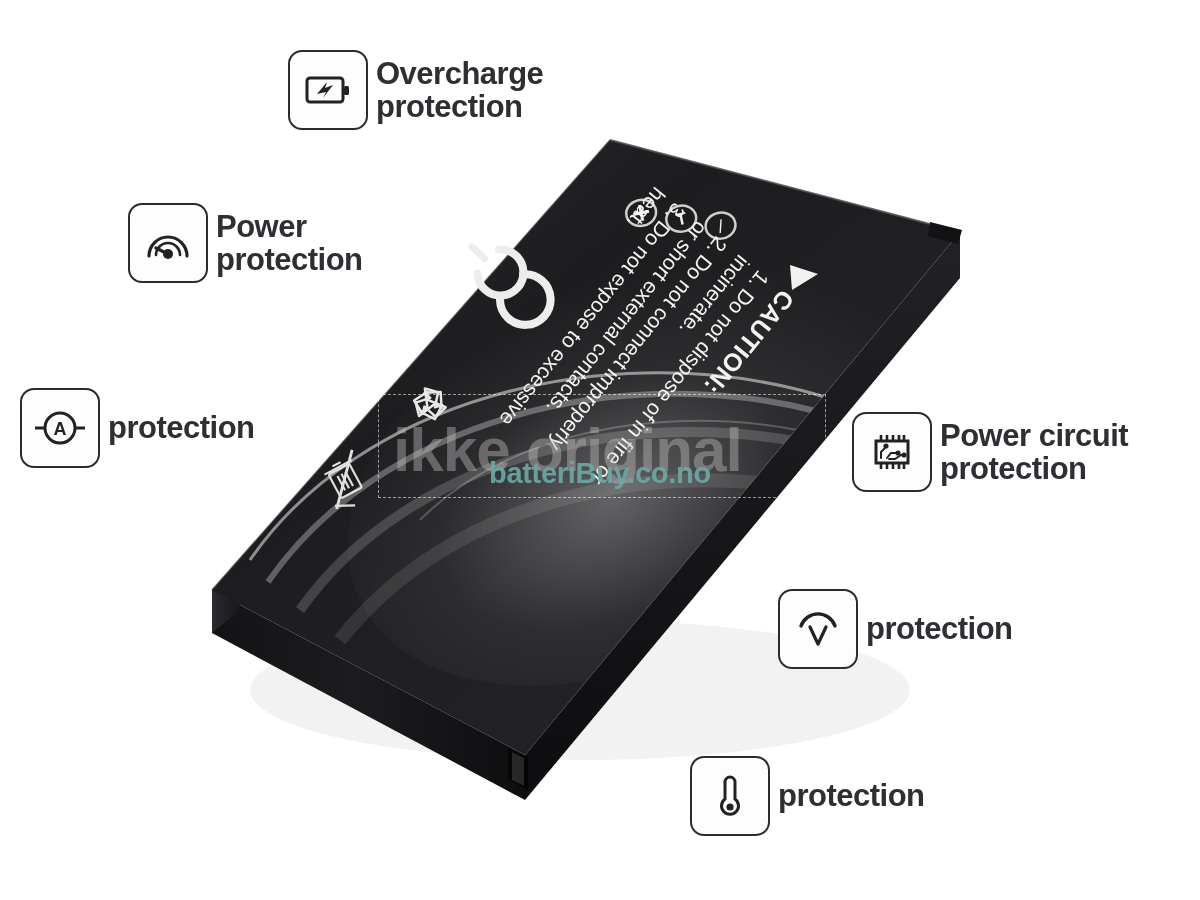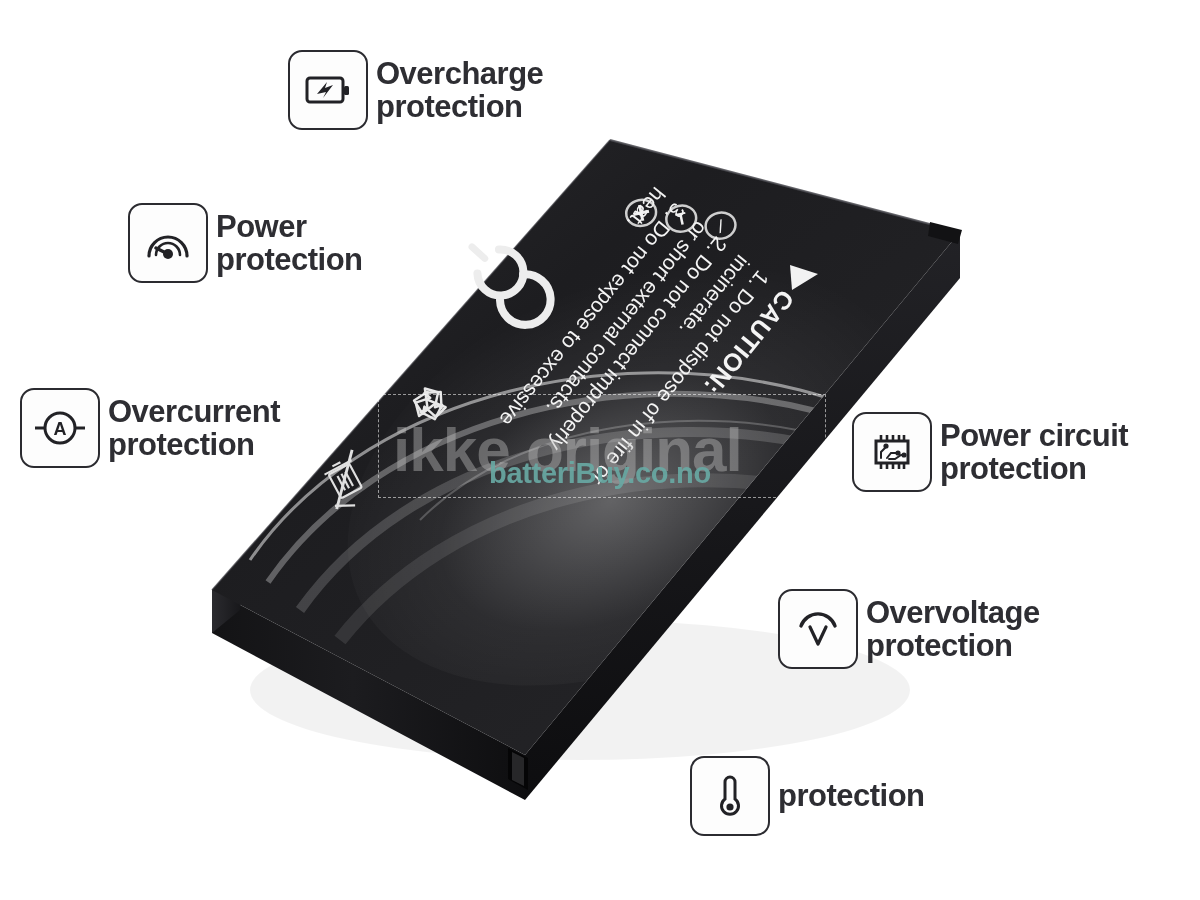--- a/index.html
+++ b/index.html
@@ -240,21 +240,20 @@
   <div class="feature" id="f-overcurrent">
     <div class="icon-box">
       <svg width="52" height="38" viewBox="0 0 52 38">
         <line x1="1" y1="19" x2="11" y2="19" stroke="#222226" stroke-width="3"></line>
         <line x1="41" y1="19" x2="51" y2="19" stroke="#222226" stroke-width="3"></line>
         <circle cx="26" cy="19" r="15" fill="none" stroke="#222226" stroke-width="3"></circle>
         <text x="26" y="26" font-family="Liberation Sans, sans-serif" font-size="18" font-weight="bold" fill="#222226" text-anchor="middle">A</text>
       </svg>
     </div>
     <div class="feat-label">
-      <span>Overcurrent</span>
       <span class="l2">protection</span>
     </div>
   </div>
 
   <div class="feature" id="f-shortcircuit">
     <div class="icon-box">
       <svg width="48" height="42" viewBox="0 0 48 42">
         <rect x="8" y="10" width="32" height="22" fill="none" stroke="#222226" stroke-width="3"></rect>
         <g stroke="#222226" stroke-width="2.6">
           <line x1="13" y1="4" x2="13" y2="10"></line>
@@ -285,21 +284,20 @@
   </div>
 
   <div class="feature" id="f-overvoltage">
     <div class="icon-box">
       <svg width="46" height="40" viewBox="0 0 46 40">
         <path d="M6 17 A18 18 0 0 1 40 17" fill="none" stroke="#222226" stroke-width="3.4" stroke-linecap="round"></path>
         <path d="M15 18 L23 35 L31 18" fill="none" stroke="#222226" stroke-width="3.2" stroke-linecap="round" stroke-linejoin="round"></path>
       </svg>
     </div>
     <div class="feat-label">
-      <span>Overvoltage</span>
       <span class="l2">protection</span>
     </div>
   </div>
 
   <div class="feature" id="f-temperature">
     <div class="icon-box">
       <svg width="34" height="46" viewBox="0 0 34 46">
         <path d="M12 26 L12 9 A5 5 0 0 1 22 9 L22 26 A8.5 8.5 0 1 1 12 26 Z" fill="none" stroke="#222226" stroke-width="3"></path>
         <circle cx="17" cy="34" r="3.6" fill="#222226"></circle>
       </svg>

